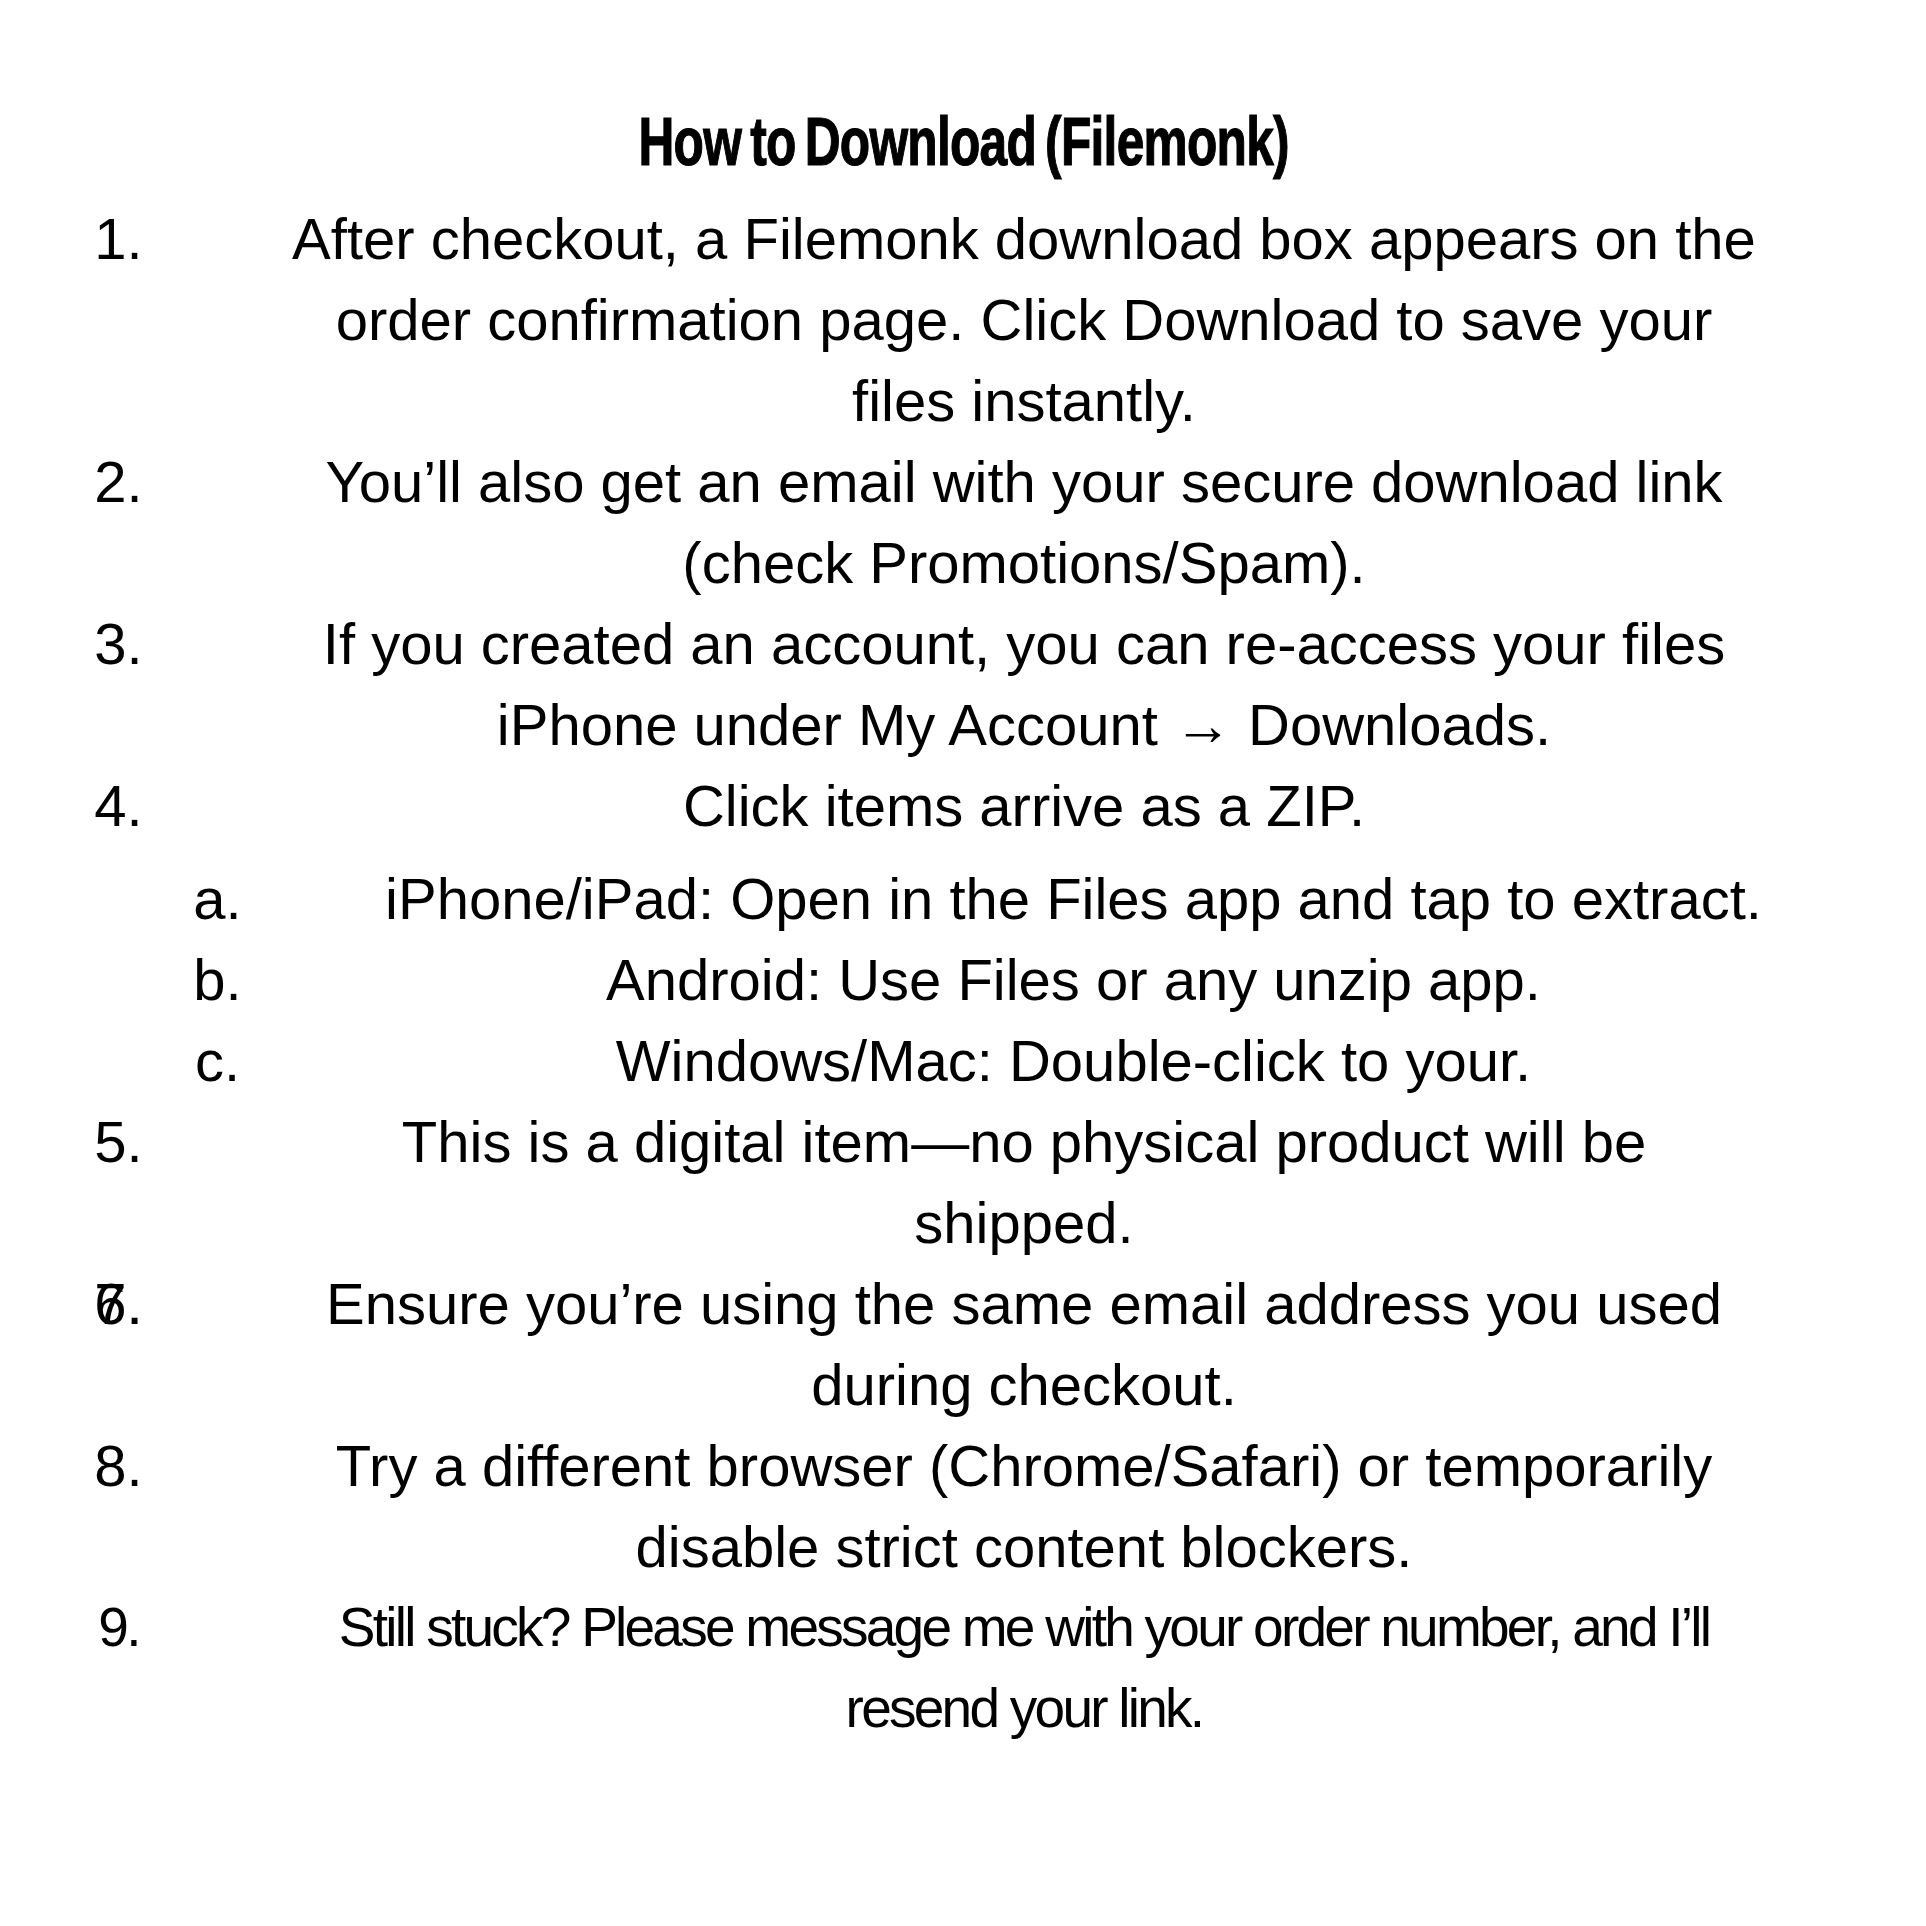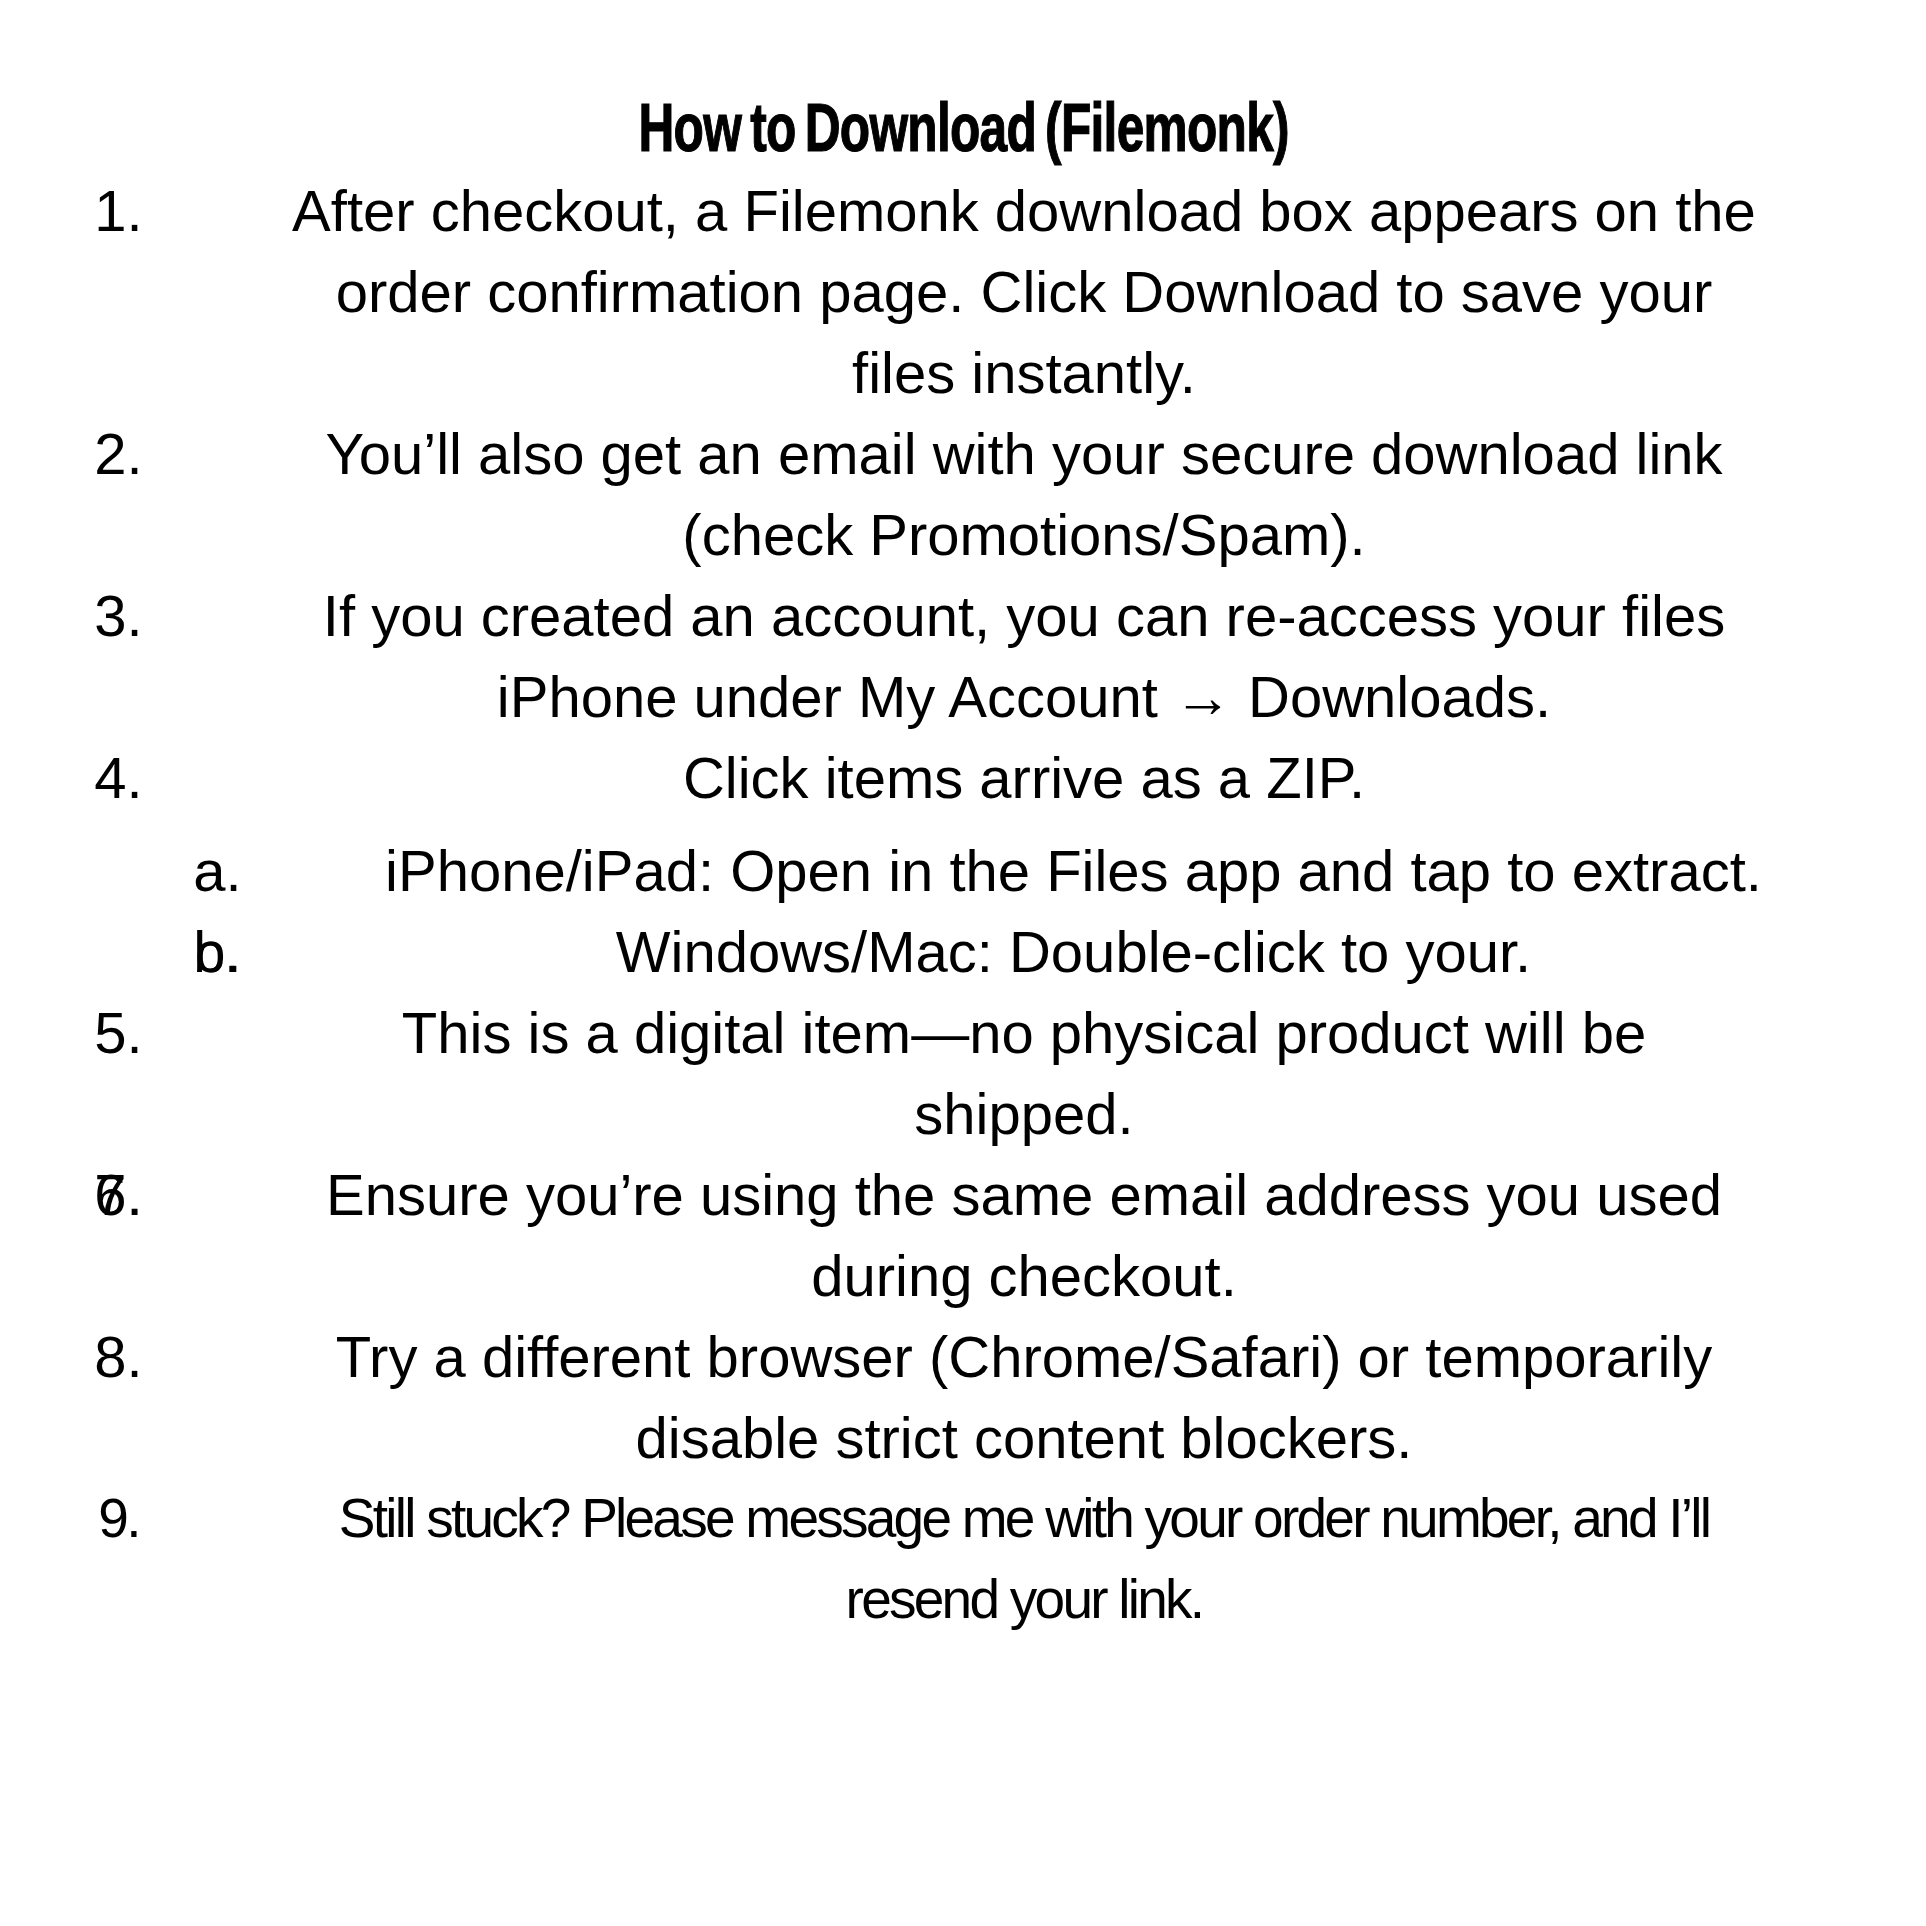--- a/index.html
+++ b/index.html
@@ -12,21 +12,21 @@
     overflow: hidden;
   }
   .page {
     box-sizing: border-box;
     width: 1927px;
     height: 1927px;
     padding-top: 85px;
     overflow: hidden;
   }
   h1.doc-title {
-    margin: 2px;
+    margin: 16px;
     font-size: 69px;
     line-height: 81px;
     font-weight: bold;
     text-align: center;
   }
   .title-text {
     display: inline-block;
     transform: scaleX(0.72);
     transform-origin: center;
     letter-spacing: -0.015em;
@@ -94,20 +94,21 @@
     <li>
       <span class="marker">4.</span>
       <span class="t">Click items arrive as a ZIP.</span>
       <ol class="sub-list">
         <li>
           <span class="marker">a.</span>
           <span class="t">iPhone/iPad: Open in the Files app and tap to extract.</span>
         </li>
         <li>
           <span class="marker">b.</span>
+          <span class="t">Android: Use Files or any unzip app.</span>
         </li>
         <li>
           <span class="marker">c.</span>
           <span class="t">Windows/Mac: Double-click to your.</span>
         </li>
       </ol>
     </li>
 
     <li>
       <span class="marker">5.</span>

